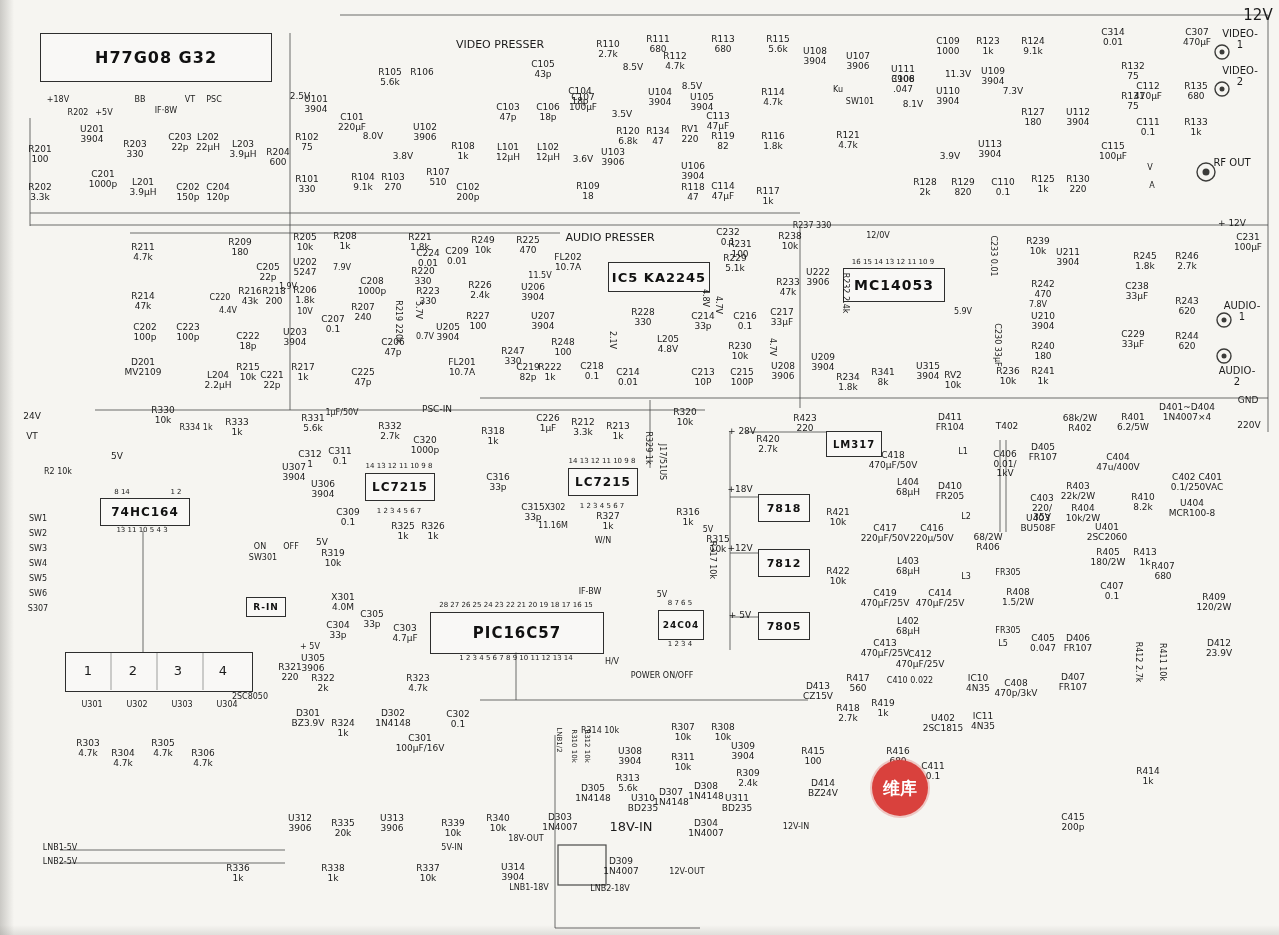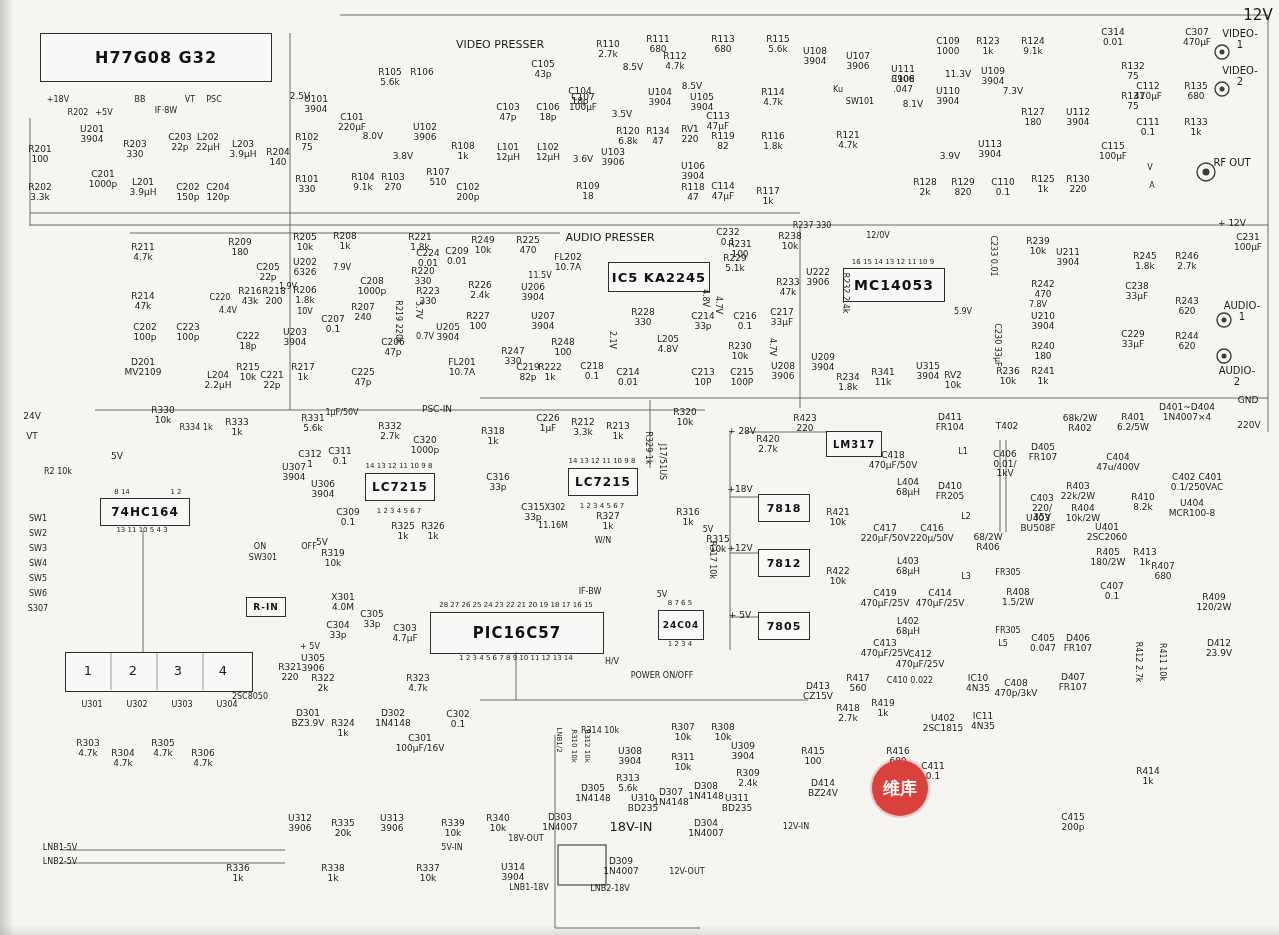--- a/index.html
+++ b/index.html
@@ -123,21 +123,21 @@
 3904</span>
       <span class="lbl" style="left: 135px; top: 150px;">R203
 330</span>
       <span class="lbl" style="left: 180px; top: 143px;">C203
 22p</span>
       <span class="lbl" style="left: 208px; top: 143px;">L202
 22μH</span>
       <span class="lbl" style="left: 243px; top: 150px;">L203
 3.9μH</span>
       <span class="lbl" style="left: 278px; top: 158px;">R204
-140</span>
+600</span>
       <span class="lbl" style="left: 103px; top: 180px;">C201
 1000p</span>
       <span class="lbl" style="left: 143px; top: 188px;">L201
 3.9μH</span>
       <span class="lbl" style="left: 188px; top: 193px;">C202
 150p</span>
       <span class="lbl" style="left: 218px; top: 193px;">C204
 120p</span>
       <span class="lbl" style="left: 300px; top: 97px;">2.5V</span>
       <span class="lbl" style="left: 316px; top: 105px;">U101
@@ -293,21 +293,21 @@
 4.7k</span>
       <span class="lbl" style="left: 143px; top: 302px;">R214
 47k</span>
       <span class="lbl" style="left: 240px; top: 248px;">R209
 180</span>
       <span class="lbl" style="left: 305px; top: 243px;">R205
 10k</span>
       <span class="lbl" style="left: 345px; top: 242px;">R208
 1k</span>
       <span class="lbl" style="left: 305px; top: 268px;">U202
-6326</span>
+5247</span>
       <span class="lbl" style="left: 342px; top: 268px; font-size: 8px;">7.9V</span>
       <span class="lbl" style="left: 268px; top: 273px;">C205
 22p</span>
       <span class="lbl" style="left: 288px; top: 287px; font-size: 8px;">1.9V</span>
       <span class="lbl" style="left: 305px; top: 296px;">R206
 1.8k</span>
       <span class="lbl" style="left: 372px; top: 287px;">C208
 1000p</span>
       <span class="lbl" style="left: 420px; top: 243px;">R221
 1.8k</span>
@@ -422,21 +422,21 @@
 3906</span>
       <span class="lbl rot" style="left: 845px; top: 293px; font-size: 8px;">R232 2.4k</span>
       <span class="lbl rot" style="left: 772px; top: 347px; font-size: 8px;">4.7V</span>
       <span class="lbl" style="left: 783px; top: 372px;">U208
 3906</span>
       <span class="lbl" style="left: 823px; top: 363px;">U209
 3904</span>
       <span class="lbl" style="left: 848px; top: 383px;">R234
 1.8k</span>
       <span class="lbl" style="left: 883px; top: 378px;">R341
-11k</span>
+8k</span>
       <span class="lbl" style="left: 928px; top: 372px;">U315
 3904</span>
       <span class="lbl" style="left: 953px; top: 381px;">RV2
 10k</span>
       <span class="lbl" style="left: 1008px; top: 377px;">R236
 10k</span>
       <span class="lbl" style="left: 1043px; top: 377px;">R241
 1k</span>
       <span class="lbl" style="left: 963px; top: 312px; font-size: 8px;">5.9V</span>
       <span class="lbl rot" style="left: 997px; top: 345px; font-size: 8px;">C230 33μF</span>
@@ -520,21 +520,21 @@
       <span class="lbl" style="left: 608px; top: 522px;">R327
 1k</span>
       <span class="lbl" style="left: 433px; top: 532px;">R326
 1k</span>
       <span class="lbl" style="left: 403px; top: 532px;">R325
 1k</span>
       <span class="lbl" style="left: 348px; top: 518px;">C309
 0.1</span>
       <span class="lbl" style="left: 322px; top: 543px; font-size: 9px;">5V</span>
       <span class="lbl" style="left: 260px; top: 547px; font-size: 8px;">ON</span>
-      <span class="lbl" style="left: 309px; top: 547px; font-size: 8px;">OFF</span>
+      <span class="lbl" style="left: 291px; top: 547px; font-size: 8px;">OFF</span>
       <span class="lbl" style="left: 263px; top: 558px; font-size: 8px;">SW301</span>
       <span class="lbl" style="left: 333px; top: 559px;">R319
 10k</span>
       <span class="lbl" style="left: 688px; top: 518px;">R316
 1k</span>
       <span class="lbl" style="left: 708px; top: 530px; font-size: 8px;">5V</span>
       <span class="lbl" style="left: 718px; top: 545px;">R315
 10k</span>
       <span class="lbl rot" style="left: 712px; top: 560px; font-size: 8px;">R317 10k</span>
       <span class="lbl" style="left: 603px; top: 541px; font-size: 8px;">W/N</span>

